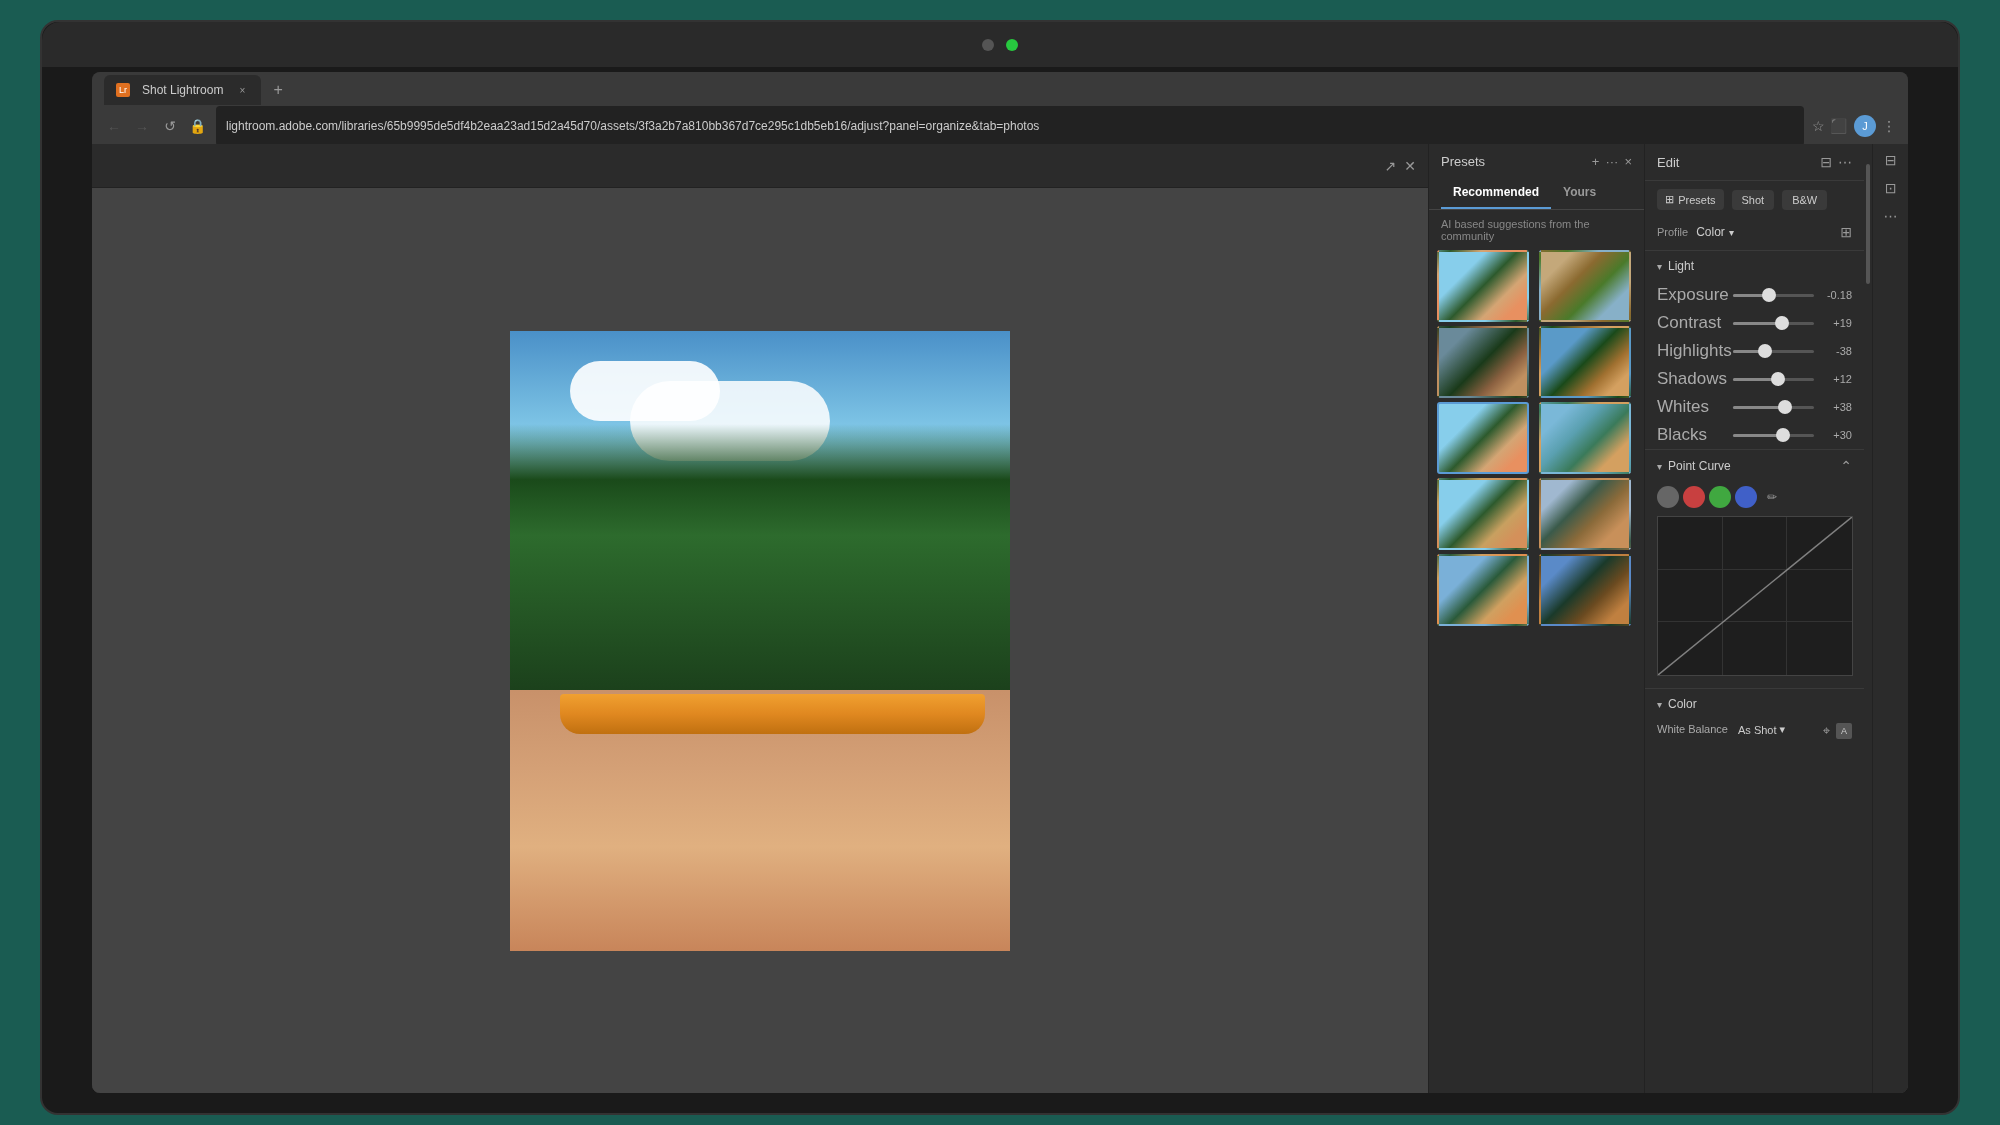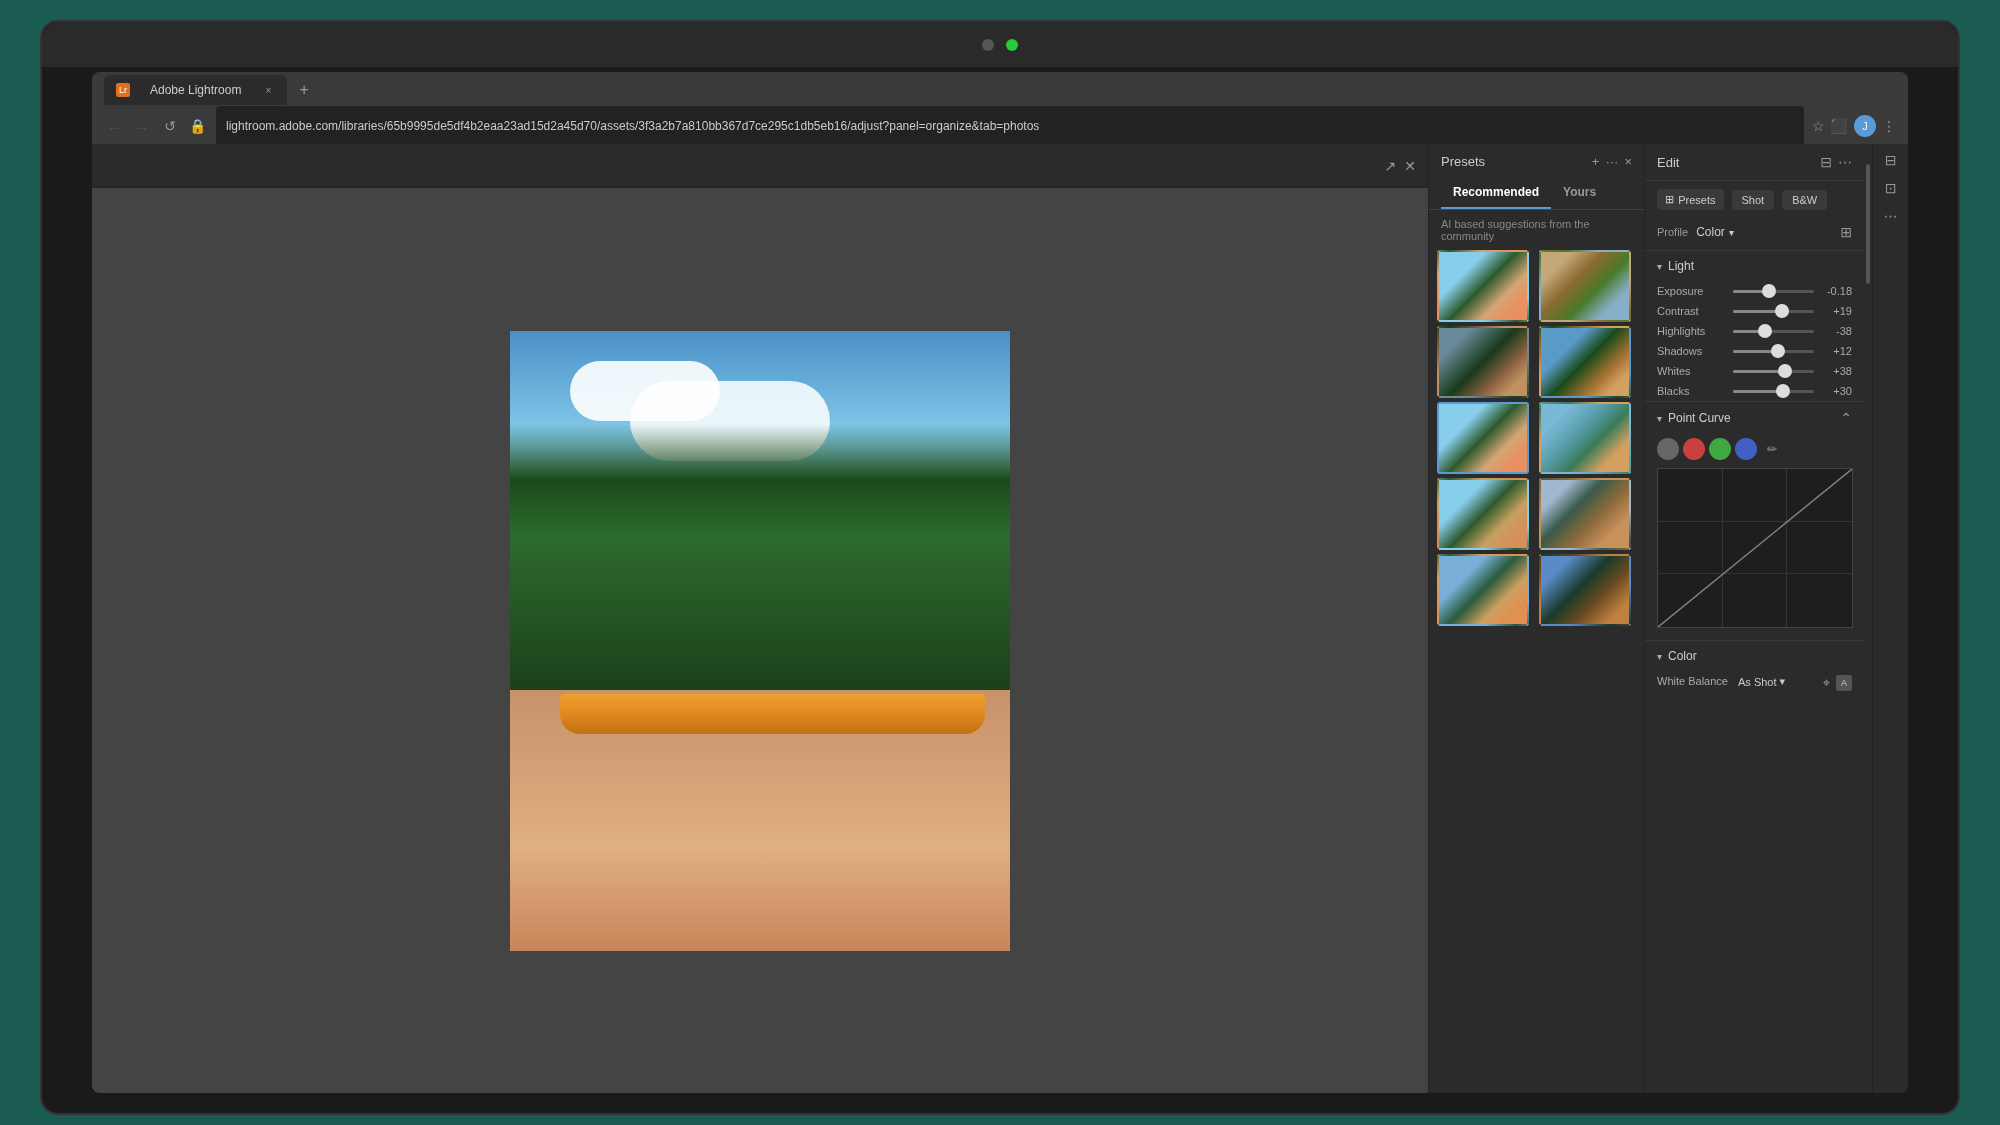--- a/index.html
+++ b/index.html
@@ -64,21 +64,21 @@
       padding: 0 12px;
       gap: 4px;
     }
     .browser-tab {
       display: flex;
       align-items: center;
       background: #2b2b2b;
       border-radius: 6px 6px 0 0;
       padding: 0 12px;
       height: 30px;
-      gap: 20px;
+      gap: 12px;
       font-size: 12px;
       color: #ccc;
     }
     .tab-favicon {
       width: 14px; height: 14px;
       background: #e07020;
       border-radius: 2px;
       font-size: 9px;
       display: flex; align-items: center; justify-content: center;
       color: white;
@@ -415,21 +415,21 @@
     }
 
     .slider-row {
       display: flex;
       align-items: center;
       padding: 4px 12px;
       gap: 6px;
     }
     .slider-label {
       width: 70px;
-      font-size: 11px;
+      font-size: 17px;
       color: #aaa;
       flex-shrink: 0;
     }
     .slider-track {
       flex: 1;
       height: 3px;
       background: #555;
       border-radius: 2px;
       position: relative;
     }
@@ -610,21 +610,21 @@
     <div class="traffic-light tl-gray"></div>
     <div class="traffic-light tl-green"></div>
   </div>
 
   <div class="browser">
 
     <div class="browser-chrome">
       <div class="tab-bar">
         <div class="browser-tab">
           <div class="tab-favicon">Lr</div>
-          <span>Adobe Lightroom</span>
+          <span>Shot Lightroom</span>
           <div class="tab-close">×</div>
         </div>
         <div class="tab-new">+</div>
       </div>
       <div class="address-bar">
         <div class="nav-btn disabled">←</div>
         <div class="nav-btn disabled">→</div>
         <div class="nav-btn">↺</div>
         <div class="nav-btn">🔒</div>
         <input class="url-input" readonly="" value="lightroom.adobe.com/libraries/65b9995de5df4b2eaa23ad15d2a45d70/assets/3f3a2b7a810bb367d7ce295c1db5eb16/adjust?panel=organize&amp;tab=photos" style="">

